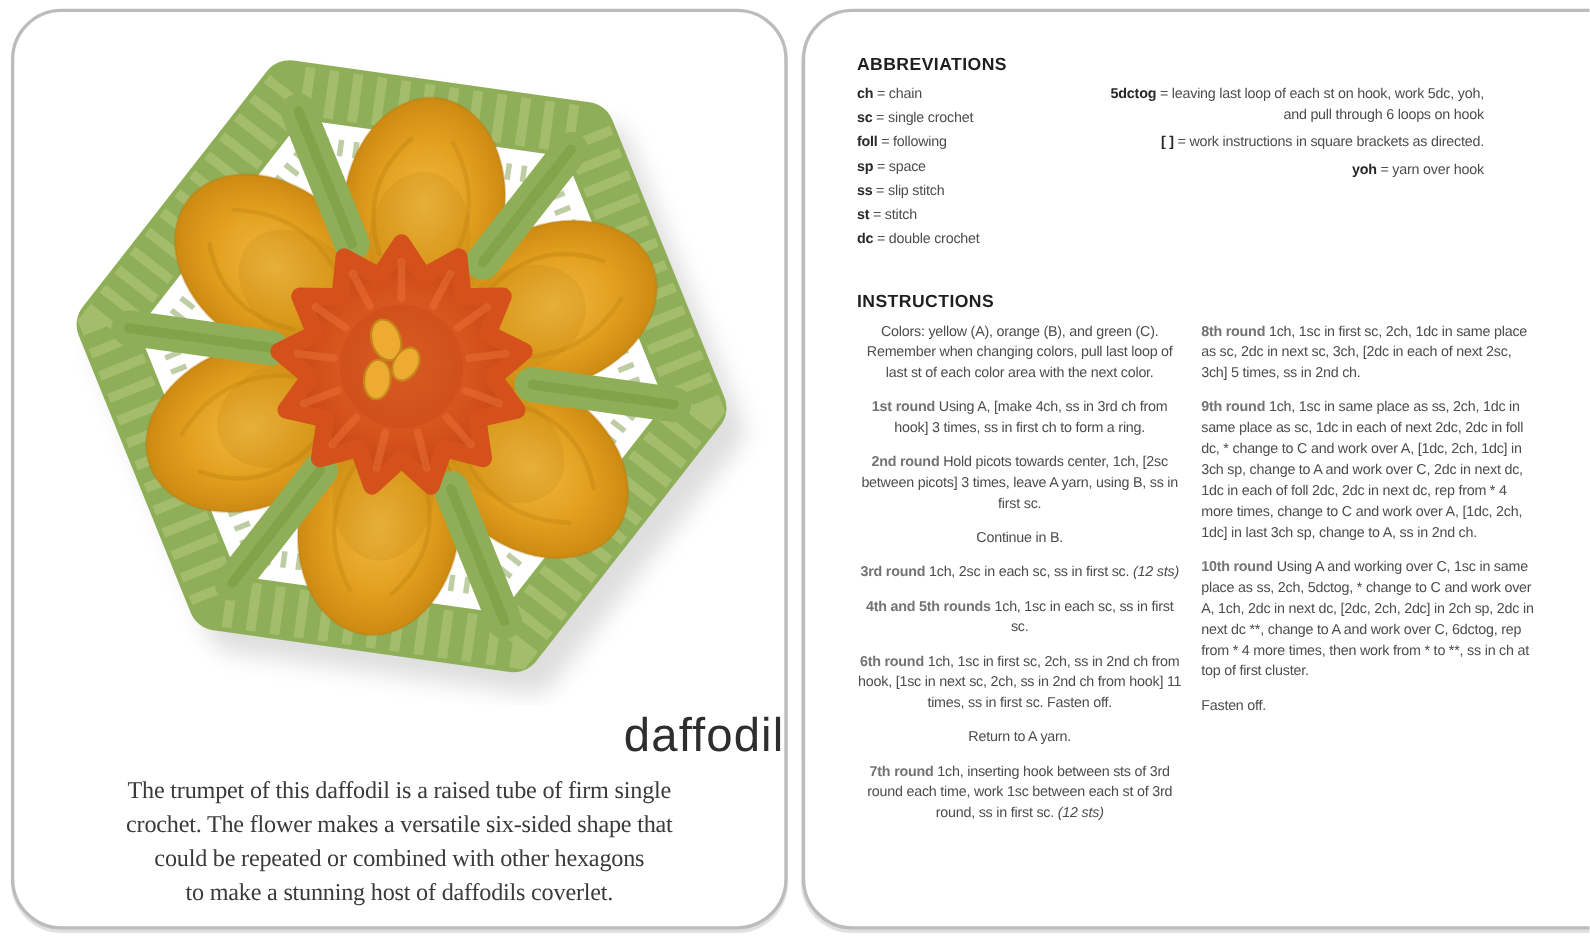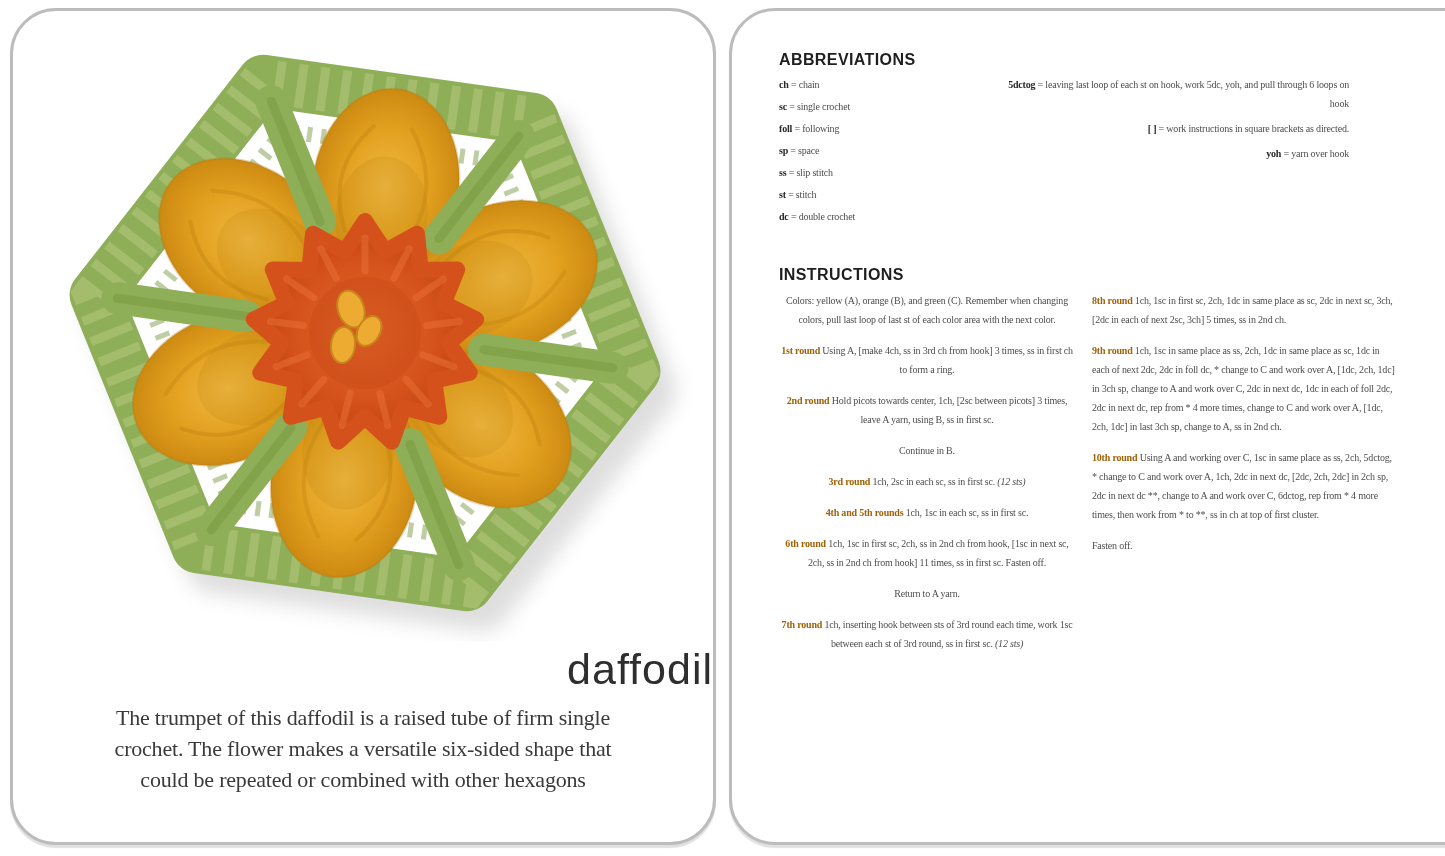--- a/index.html
+++ b/index.html
@@ -33,34 +33,34 @@
   
   .heading {
     position:absolute; left:47px; margin:0;
     font-size:16px; font-weight:bold; letter-spacing:0.4px; color:#1f1f1f;
   }
   .abbr-heading  { top:40px; }
   .instr-heading { top:255px; }
 
   .abbr-col, .instr-col {
     position:absolute;
-    font-size:10px; line-height:19px; letter-spacing:-0.2px; color:#4d4d4d;font-family:Liberation Serif, serif;
+    font-size:13px; line-height:19px; letter-spacing:-0.2px; color:#4d4d4d;
   }
   .abbr-col  { top:64px; }
   .abbr-col1 { left:47px;  width:202px; }
   .abbr-col2 { left:255px; width:362px; }
   .abbr-item { margin-bottom:3px; }
   .abbr-col2 .abbr-item { margin-bottom:6px;text-align:right; }
   .abbr-item b { color:#282828; }
 
   .instr-col  { top:280px; }
   .instr-col1 { left:47px;  width:296px;text-align:center; }
   .instr-col2 { left:360px; width:306px; }
   .para { margin:0 0 12px 0; }
-  .round-label { font-weight:bold; color:#a16207; }
+  .round-label { font-weight:bold; color:#737373; }
   .note { font-style:italic; }
 </style>
 </head>
 <body>
 
 <div class="spread">
 
   <section class="page page-left">
     <svg id="flower-svg" viewBox="0 0 660 612">
         <defs>
@@ -147,20 +147,21 @@
         <line x1="303.1871633332863" y1="249.101726409501" x2="287.85129865584196" y2="219.88167756294507" stroke="#e96f35" stroke-width="7" opacity="0.55" stroke-linecap="round"></line>
         <ellipse cx="318" cy="280" rx="13" ry="19" transform="rotate(-18 318 280)" fill="#eeab31" stroke="#c5871a" stroke-width="2"></ellipse>
         <ellipse cx="310" cy="316" rx="12" ry="18" transform="rotate(6 310 316)" fill="#eeab31" stroke="#c5871a" stroke-width="2"></ellipse>
         <ellipse cx="336" cy="302" rx="11" ry="16" transform="rotate(30 336 302)" fill="#eeab31" stroke="#c5871a" stroke-width="2"></ellipse>
       </svg>
     <h1 class="title">daffodil</h1>
     <div class="desc" id="desc-block">
         <div>The trumpet of this daffodil is a raised tube of firm single</div>
         <div>crochet. The flower makes a versatile six-sided shape that</div>
         <div>could be repeated or combined with other hexagons</div>
+        <div>to make a stunning host of daffodils coverlet.</div>
       </div>
   </section>
 
   <section class="page page-right">
     <h2 class="heading abbr-heading">ABBREVIATIONS</h2>
     <div class="abbr-col abbr-col1" id="abbr-col1">
         <div class="abbr-item"><b>ch</b> = chain</div>
         <div class="abbr-item"><b>sc</b> = single crochet</div>
         <div class="abbr-item"><b>foll</b> = following</div>
         <div class="abbr-item"><b>sp</b> = space</div>

